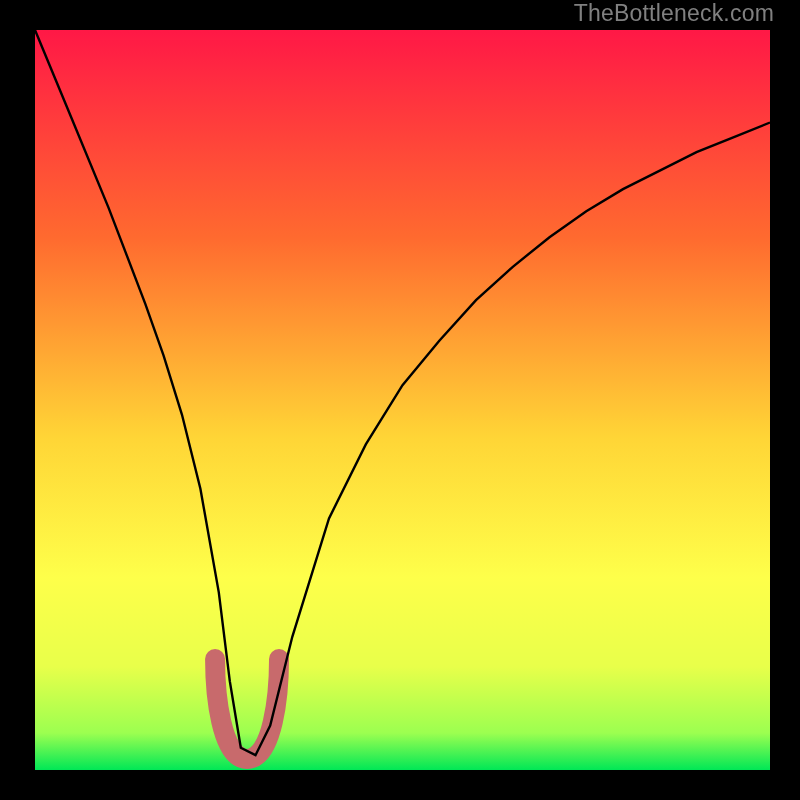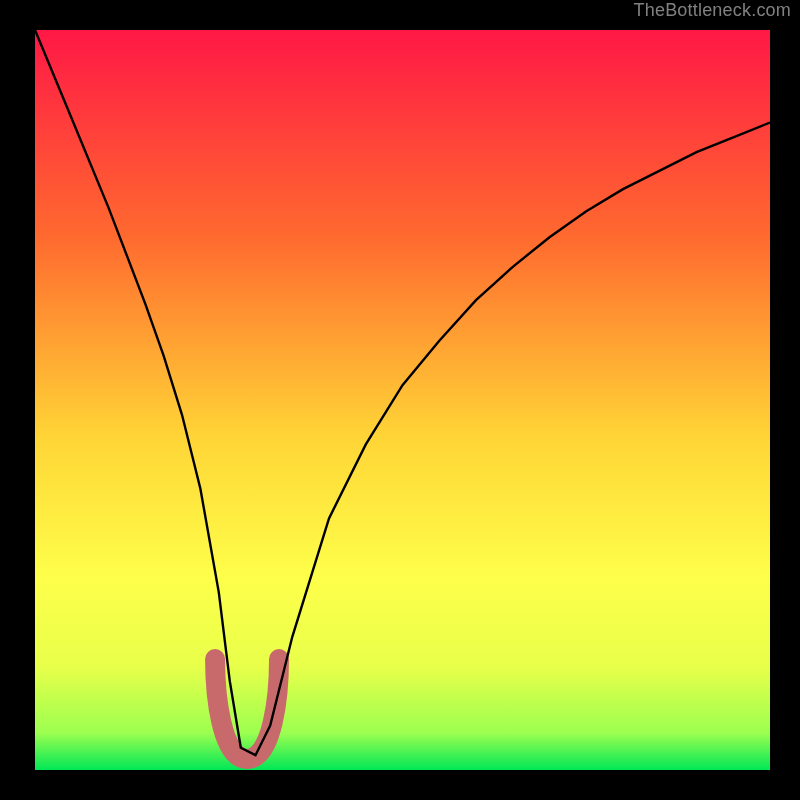--- a/index.html
+++ b/index.html
@@ -12,23 +12,23 @@
   }
   .frame {
     position: relative;
     width: 800px;
     height: 800px;
     background: #000;
   }
   .watermark {
     position: absolute;
     top: 0;
-    right: 9px;
+    right: 26px;
     font-family: Arial, Helvetica, sans-serif;
-    font-size: 18px;
+    font-size: 23px;
     color: #808080;
     z-index: 10;
     letter-spacing: 0.2px;
   }
   svg {
     position: absolute;
     top: 0;
     left: 0;
   }
 </style>

